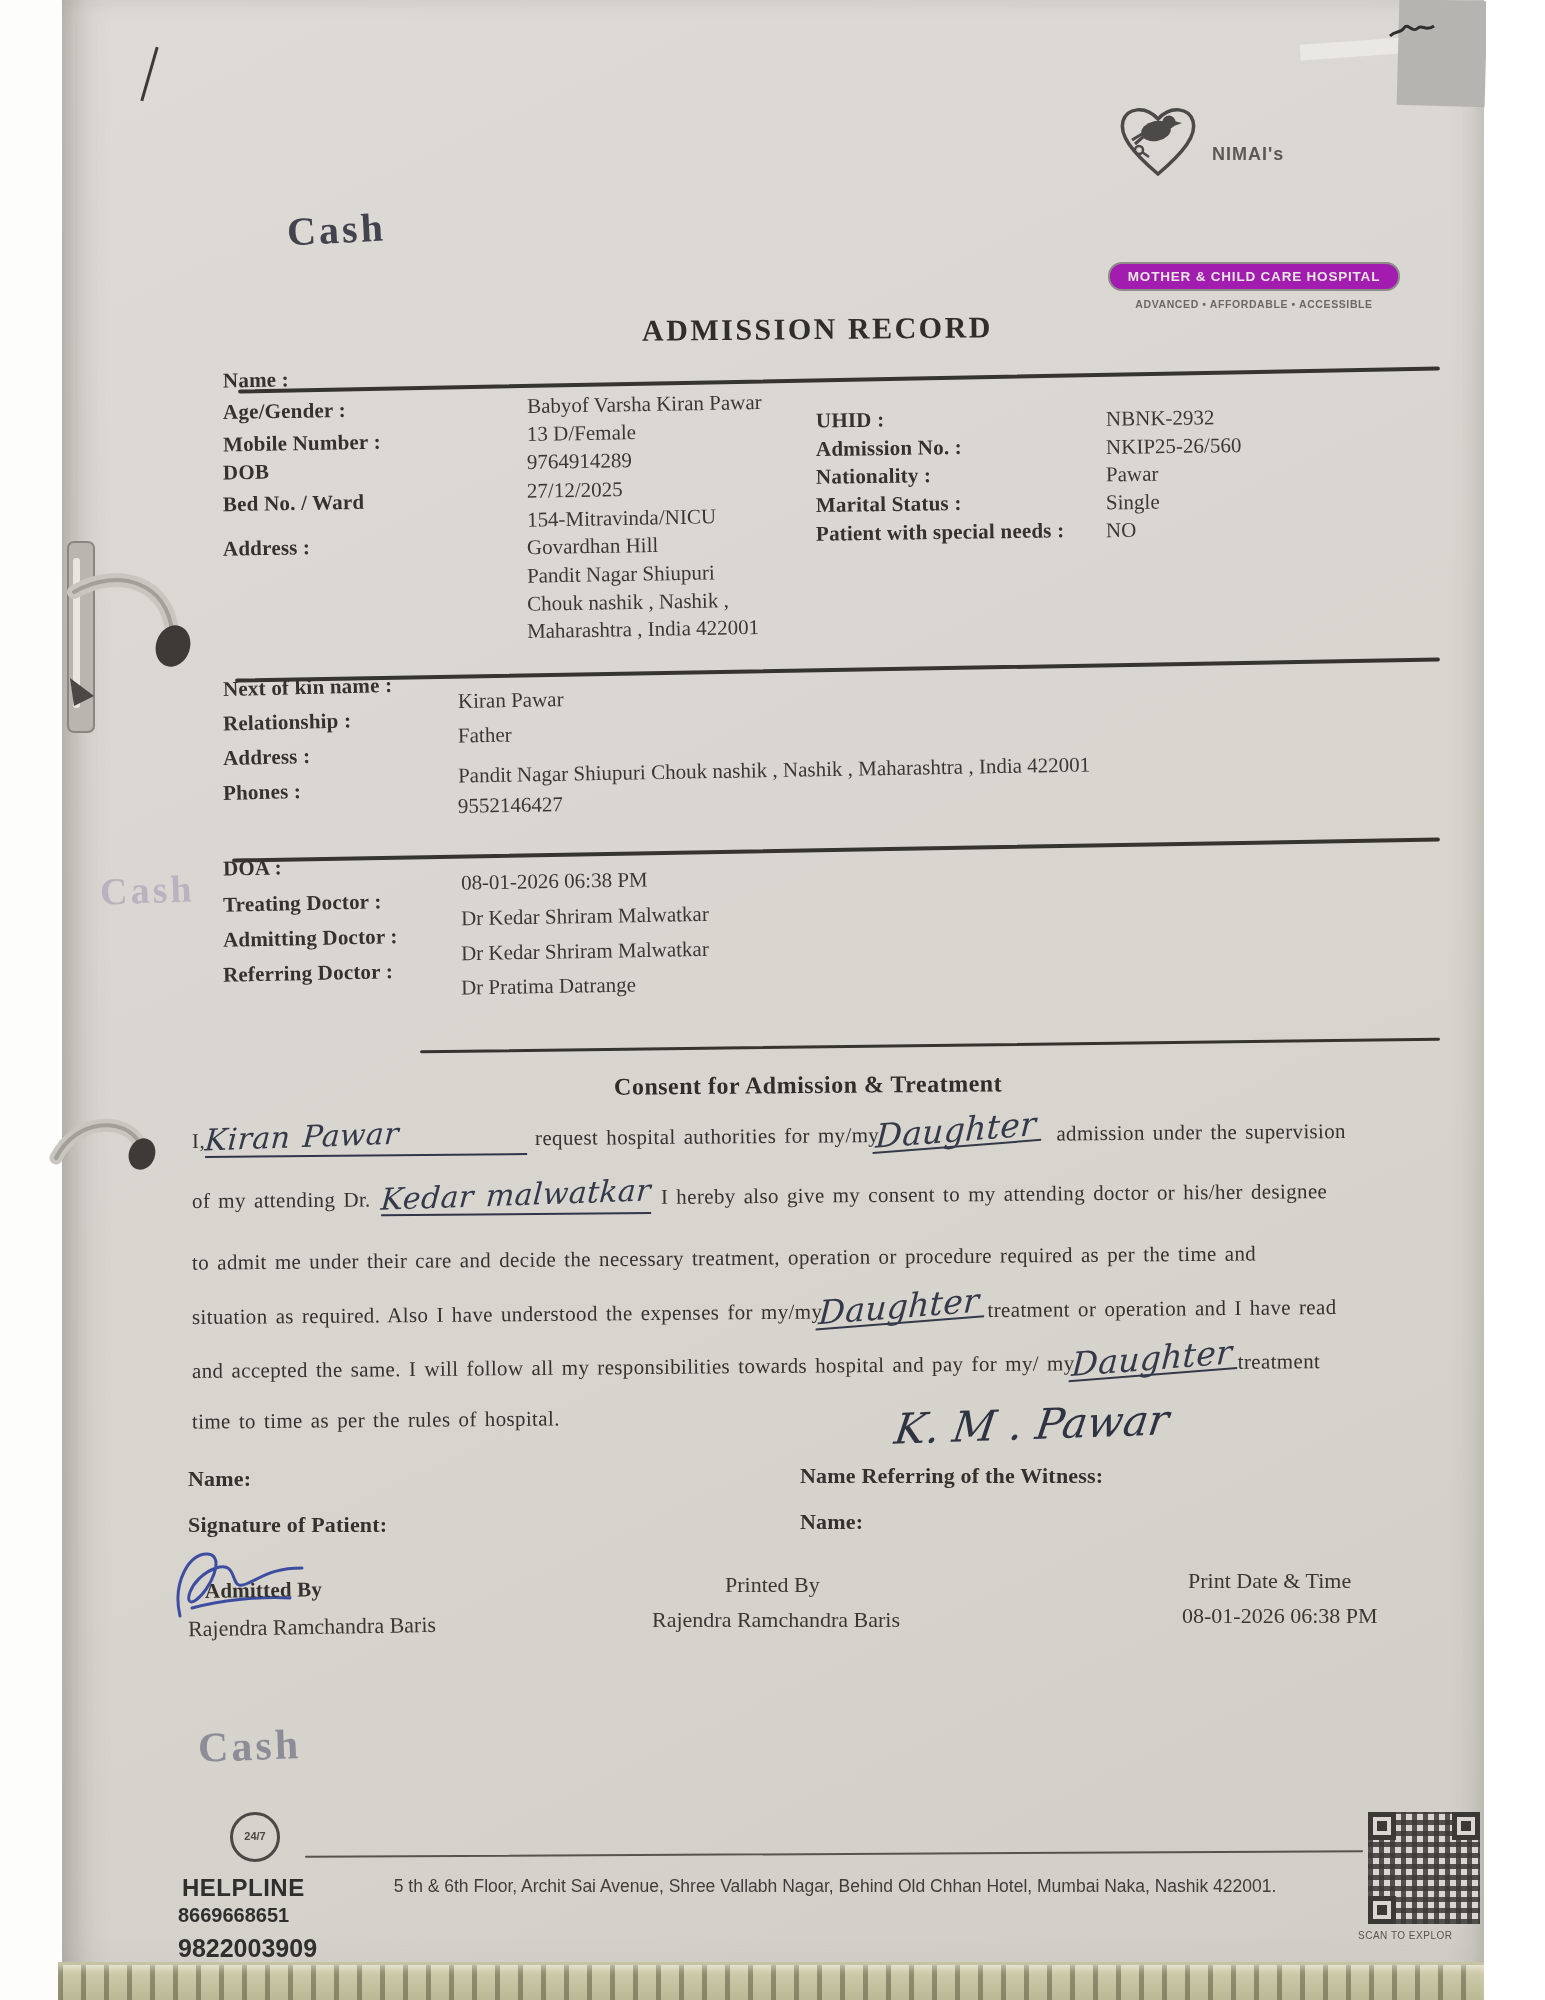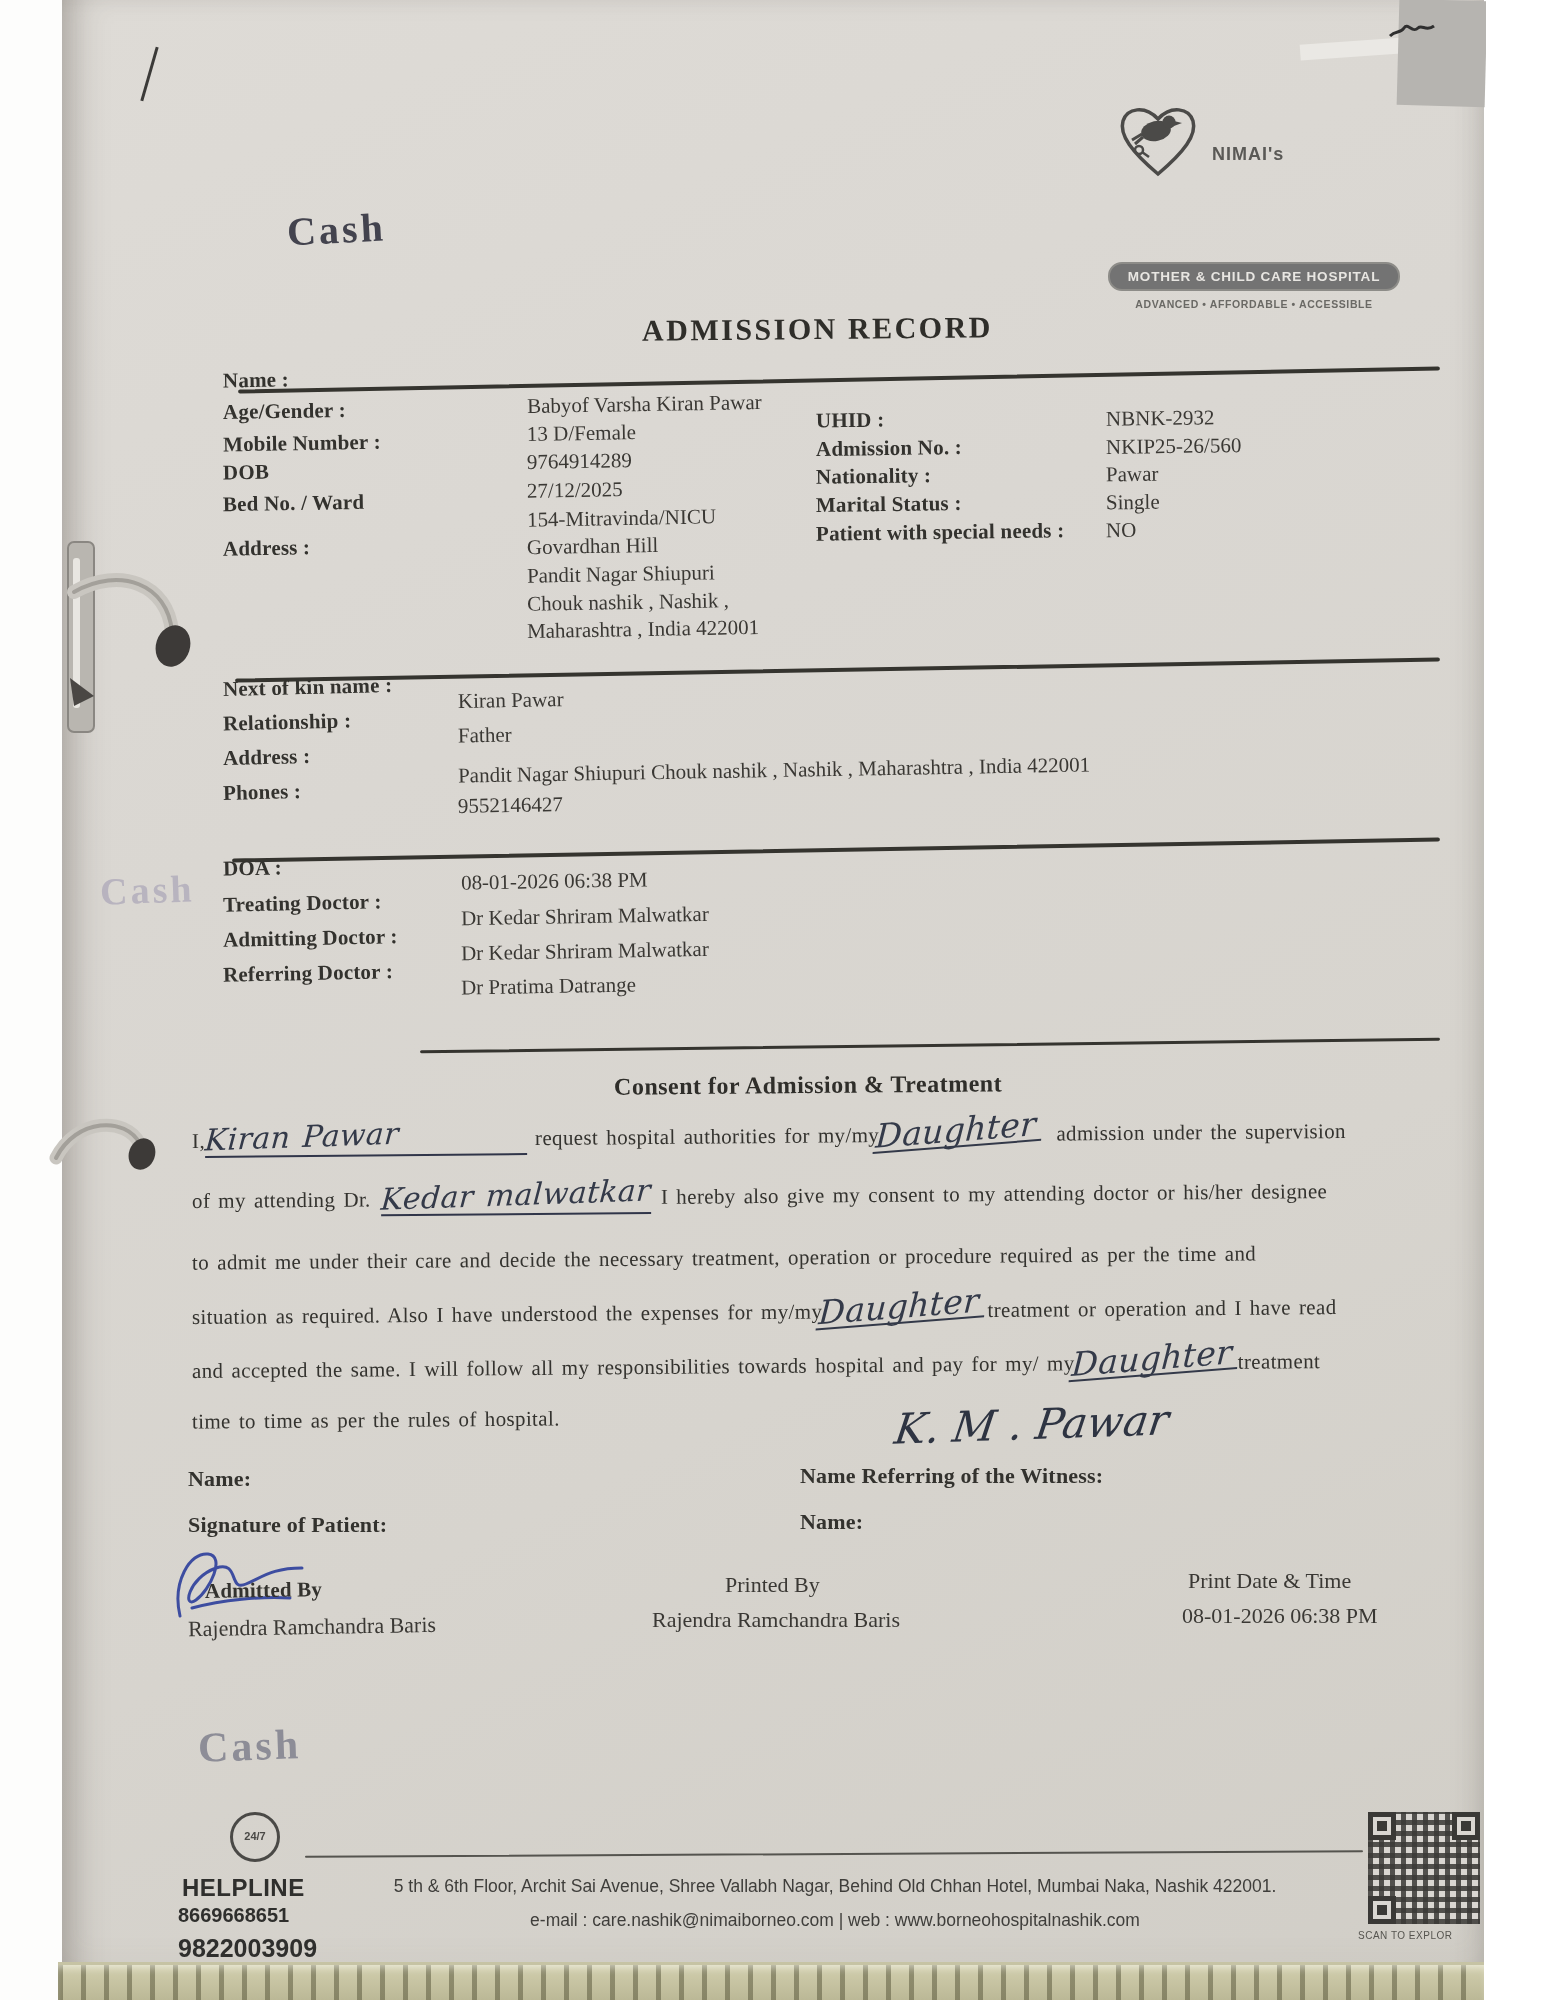--- a/index.html
+++ b/index.html
@@ -61,21 +61,21 @@
   <svg class="abs" style="left:1112px;top:100px;" width="92" height="82" viewBox="0 0 92 82">
     <path d="M46,74 C20,52 7,35 11,21 C15,8 33,5 46,19 C59,5 77,8 81,21 C85,35 72,52 46,74 Z" fill="none" stroke="#4b4a48" stroke-width="3.5"></path>
     <ellipse cx="44" cy="31" rx="15" ry="10" fill="#4b4a48" transform="rotate(-12 44 31)"></ellipse>
     <circle cx="57" cy="22" r="6.5" fill="#4b4a48"></circle>
     <path d="M62,21 L70,23 L62,26 Z" fill="#4b4a48"></path>
     <path d="M30,34 L20,40 M31,37 L23,44" stroke="#4b4a48" stroke-width="3"></path>
     <circle cx="27" cy="50" r="4" fill="none" stroke="#4b4a48" stroke-width="2.5"></circle>
     <path d="M30,52 L37,57" stroke="#4b4a48" stroke-width="2.5"></path>
   </svg>
   <div class="abs sans" style="left:1212px;top:144px;font-size:18px;font-weight:bold;color:#5a5956;letter-spacing:1px;">NIMAI's</div>
-  <div class="abs sans" style="left:1108px;top:262px;width:288px;height:25px;background:#737373;border:2px solid #8d8c88;border-radius:14px;
+  <div class="abs sans" style="left:1108px;top:262px;width:288px;height:25px;background:#a21caf;border:2px solid #8d8c88;border-radius:14px;
               color:#e8e6e2;font-size:13.5px;font-weight:bold;letter-spacing:.8px;text-align:center;line-height:25px;">MOTHER &amp; CHILD CARE HOSPITAL</div>
   <div class="abs sans" style="left:1112px;top:298px;width:284px;font-size:10.5px;font-weight:bold;color:#6a6965;letter-spacing:.6px;text-align:center;">ADVANCED  •  AFFORDABLE  •  ACCESSIBLE</div>
 
   <div class="abs" style="left:642px;top:312px;font-size:30px;font-weight:bold;color:#2f2e2a;letter-spacing:2.5px;transform:rotate(-.6deg);">ADMISSION RECORD</div>
 
   <div class="rule" style="left:238px;top:378px;width:1202px;height:4px;transform:rotate(-1.1deg);"></div>
 
   <div class="lbl" style="left:223px;top:368px;transform:rotate(-1deg);">Name :</div>
   <div class="lbl" style="left:223px;top:399px;transform:rotate(-1deg);">Age/Gender :</div>
   <div class="lbl" style="left:223px;top:431px;transform:rotate(-1deg);">Mobile Number :</div>
@@ -180,21 +180,20 @@
 
   <div class="helpline-ico">
     <span>24/7</span>
   </div>
   <div class="abs sans" style="left:182px;top:1874px;font-size:24px;font-weight:bold;color:#2f2f2d;letter-spacing:.5px;">HELPLINE</div>
   <div class="abs sans" style="left:178px;top:1904px;font-size:20px;font-weight:bold;color:#2f2f2d;">8669668651</div>
   <div class="abs sans" style="left:178px;top:1934px;font-size:25px;font-weight:bold;color:#2f2f2d;">9822003909</div>
 
   <div class="rule" style="left:305px;top:1853px;width:1058px;height:2px;background:#55544f;transform:rotate(-.3deg);"></div>
   <div class="abs sans" style="left:300px;top:1876px;width:1070px;text-align:center;font-size:17.5px;color:#3f3e3b;white-space:normal;">5 th &amp; 6th Floor, Archit Sai Avenue, Shree Vallabh Nagar, Behind Old Chhan Hotel, Mumbai Naka, Nashik 422001.</div>
-  <div class="abs sans" style="left:300px;top:1910px;width:1070px;text-align:center;font-size:17.5px;color:#3f3e3b;">e-mail : care.nashik@nimaiborneo.com   |   web : www.borneohospitalnashik.com</div>
 
   <div class="qr">
     <div class="qf" style="left:0;top:0;">
         <i></i>
       </div>
     <div class="qf" style="right:0;top:0;">
         <i></i>
       </div>
     <div class="qf" style="left:0;bottom:0;">
         <i></i>

